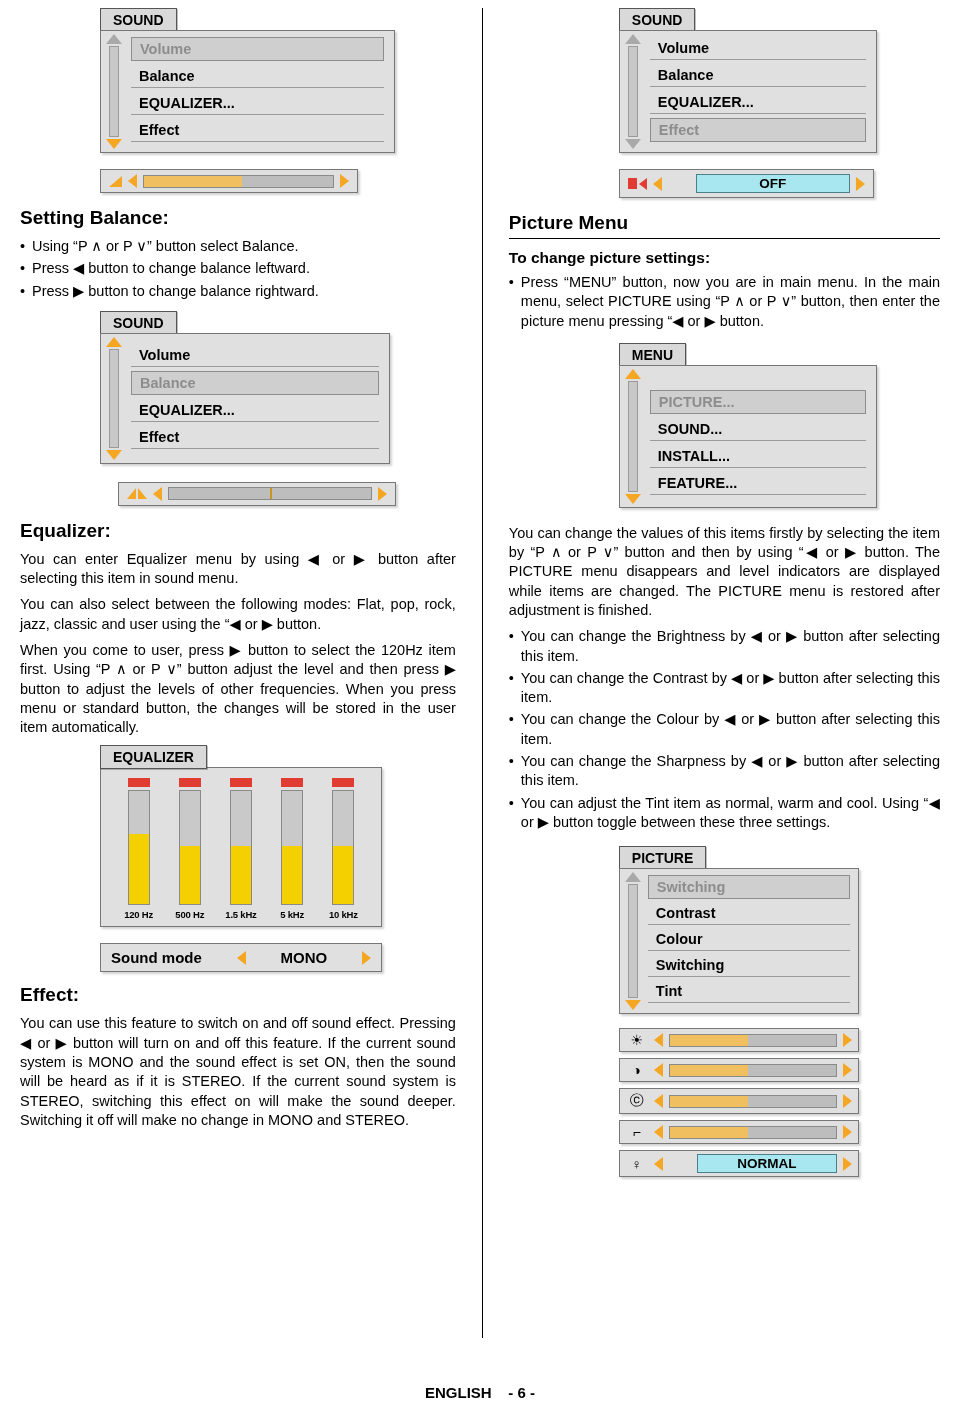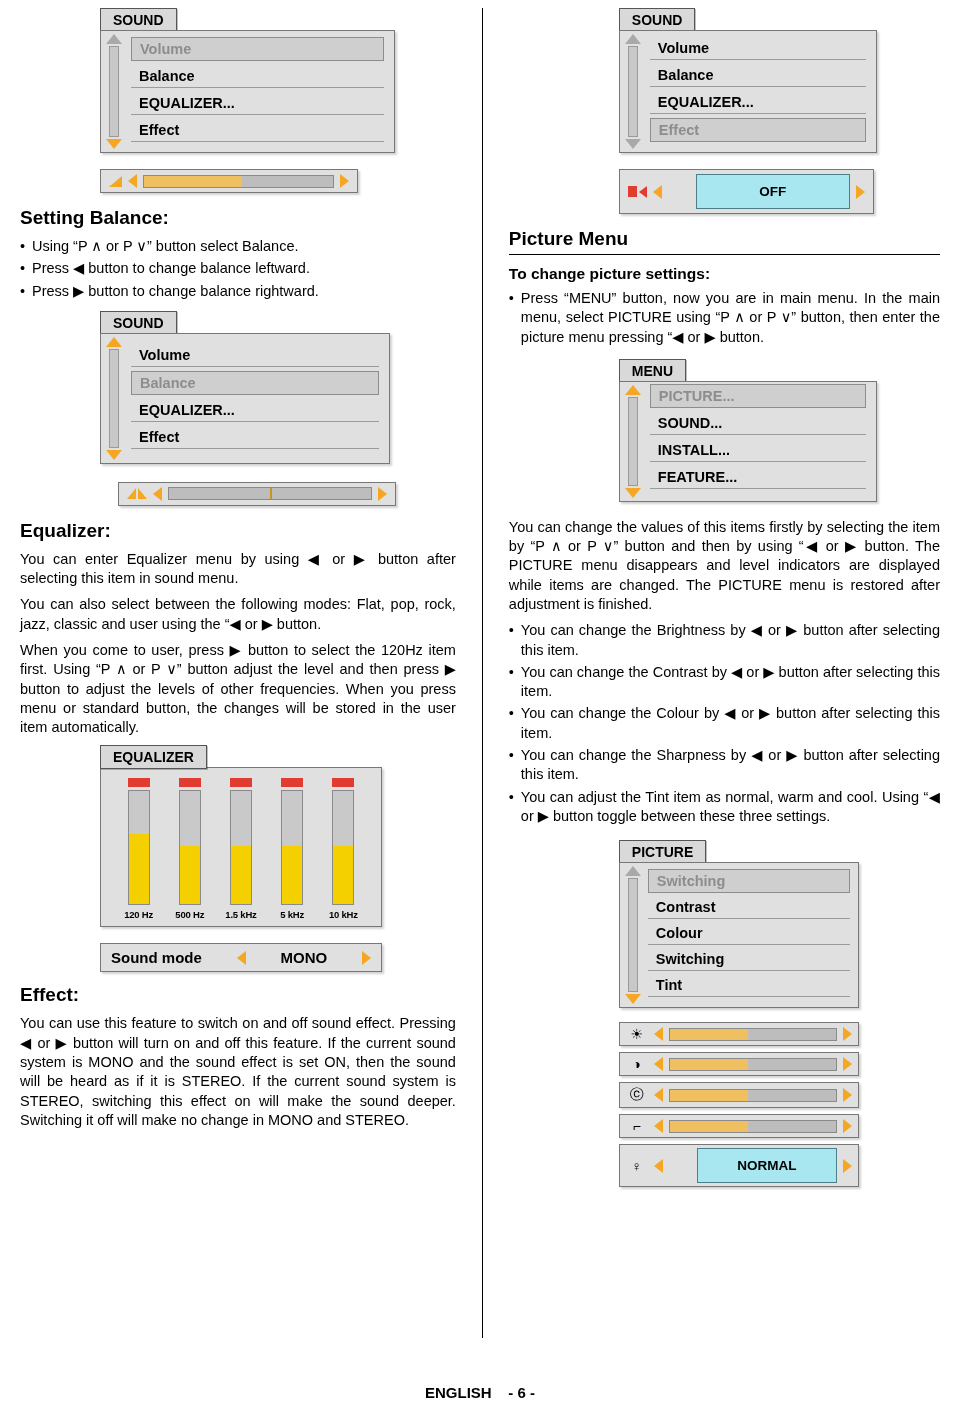--- a/index.html
+++ b/index.html
@@ -75,21 +75,21 @@
   .gauge {
     flex:1; height:13px; background:#fff; border:1px solid #8a8a8a; position:relative; overflow:hidden;
     background-image: repeating-linear-gradient(to right, #8a8a8a 0 1px, transparent 1px 4px);
   }
   .gauge .fill { position:absolute; left:0; top:0; bottom:0; background:#f0c060; }
   .gauge .fill2 { position:absolute; top:0; bottom:0; background:#bdbdbd; }
   .gauge .mark { position:absolute; top:0; bottom:0; width:2px; background:#c8961e; }
 
   .val-box {
     flex:1; background:#a8e6f0; border:1px solid #4b7f8a; color:#000;
-    text-align:center; font-weight:bold; font-size:13.5px; padding:9px 0;margin-left:28px;
+    text-align:center; font-weight:bold; font-size:13.5px; padding:1px 0;margin-left:28px;
   }
 
   
   h2.sec { font-size:19px; font-weight:bold; margin: 14px 0 8px 0; }
   h2.sec.ul { border-bottom:1.5px solid #000; padding-bottom:4px; }
   p.lead { font-weight:bold; font-size:15.5px; margin: 10px 0 6px 0; }
   ul.bullets { margin:0; padding:0; list-style:none; }
   ul.bullets li { position:relative; padding-left:12px; margin-bottom:3px; line-height:1.33; text-align:justify; }
   ul.bullets li:before { content:"\2022"; position:absolute; left:0; top:0; }
   p.body { margin:7px 0; line-height:1.33; text-align:justify; }
@@ -290,21 +290,21 @@
 
       <div style="margin-left:110px;margin-top:12px;">
         <div class="osd-tab">MENU</div>
         <div class="osd-box" style="width:258px;margin-top:-2px;">
           <div class="osd-inner">
             <div class="osd-scroll">
               <div class="tri-up"></div>
               <div class="scroll-bar"></div>
               <div class="tri-dn"></div>
             </div>
-            <div class="osd-items" style="padding:2px 10px 8px 4px;">
+            <div class="osd-items" style="padding:24px 10px 8px 4px;">
               <div class="osd-item sel">PICTURE...</div>
               <div class="osd-item">SOUND...</div>
               <div class="osd-item">INSTALL...</div>
               <div class="osd-item last">FEATURE...</div>
             </div>
           </div>
         </div>
       </div>
 
       <p class="body" style="margin-top:16px;">You can change the values of this items firstly by selecting the item by “P ∧ or P ∨” button and then by using “◀ or ▶ button. The PICTURE menu disappears and level indicators are displayed while items are changed. The PICTURE menu is restored after adjustment is finished.</p>

